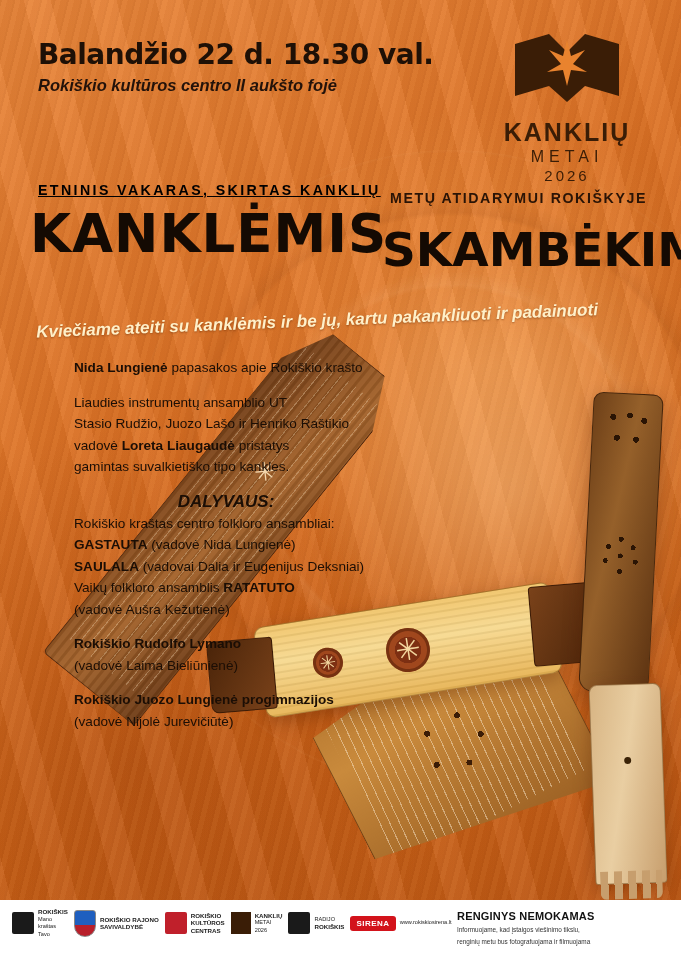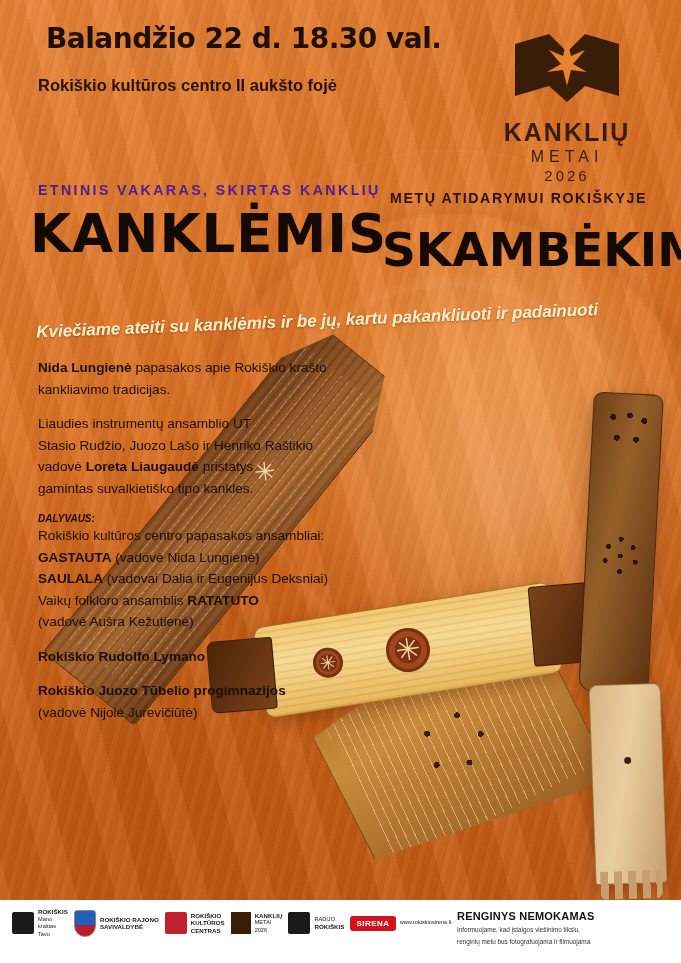--- a/index.html
+++ b/index.html
@@ -208,33 +208,32 @@
 
   
   .logo { position: absolute; right: 34px; top: 22px; width: 160px; text-align: center; }
   .logo-mark { width: 112px; height: 90px; margin: 0 auto 6px; position: relative; }
   .logo-t1 { font-size: 25px; letter-spacing: 2px; font-weight: 700; color: #3a1d06; }
   .logo-t2 { font-size: 16px; letter-spacing: 5px; color: #3a1d06; margin-top: 1px; }
   .logo-t3 { font-size: 15px; letter-spacing: 3px; color: #3a1d06; margin-top: 1px; }
 
   
   .date {
-    position: absolute; left: 38px; top: 22px;
+    position: absolute; left: 38px; top: 38px;
     font-size: 28px; font-weight: 700; color: #1e1006;
     font-family: "DejaVu Sans", sans-serif;
     letter-spacing: -0.5px;
-    margin-left: 8px;
   }
   .place {
     position: absolute; left: 38px; top: 76px;
-    font-size: 16.5px; color: #23120a; font-weight: 600;
+    font-size: 16.5px; font-style: italic; color: #23120a; font-weight: 600;
   }
   .kicker1 {
     position: absolute; left: 38px; top: 182px;
-    font-size: 14.2px; letter-spacing: 2.4px; font-weight: 700; color: #4c1d95;
+    font-size: 14.2px; letter-spacing: 2.4px; font-weight: 700; color: #000000; text-decoration: underline;
   }
   .kicker2 {
     position: absolute; left: 390px; top: 190px;
     font-size: 14.2px; letter-spacing: 1.6px; font-weight: 700; color: #2a1406;
   }
   .big1 {
     position: absolute; left: 30px; top: 203px;
     font-size: 53px; font-weight: 800; color: #140a03; letter-spacing: 1px;
     font-family: "DejaVu Sans", sans-serif;
   }
@@ -248,22 +247,22 @@
     font-size: 17px; font-style: italic; font-weight: 700; color: #fff0c9;
     transform: rotate(-2.3deg);
     text-shadow: 0 1px 2px rgba(90,35,5,.45);
   }
 
   
   .body { position: absolute; left: 38px; top: 358px; width: 340px; color: #1b0e05; }
   .body p { font-size: 13.6px; line-height: 20.5px; margin-bottom: 1px; }
   .body .b { font-weight: 700; }
   .body .i { }
-  .blk { margin-bottom: 14px; }
-  .hdr { font-weight: 700; font-style: italic; font-size: 10px; margin-bottom: 2px; }
+  .blk { margin-bottom: 14px; margin-left: 36px; }
+  .hdr { font-weight: 700; font-style: italic; font-size: 17px; margin-bottom: 2px; text-align: center; }
 
   
   .footer {
     position: absolute; left: 0; bottom: 0; width: 681px; height: 63px;
     background: #ffffff;
   }
   .partners { position: absolute; left: 12px; top: 8px; display: flex; align-items: center; gap: 6px; }
   .p-item { display: flex; align-items: center; gap: 4px; }
   .p-txt { font-size: 6.2px; line-height: 7.6px; color: #222; font-weight: 700; }
   .p-txt .sm { font-weight: 400; font-size: 5.6px; }
@@ -337,45 +336,45 @@
 
   <div class="kicker1">ETNINIS VAKARAS, SKIRTAS KANKLIŲ</div>
   <div class="kicker2">METŲ ATIDARYMUI ROKIŠKYJE</div>
   <div class="big1">KANKLĖMIS</div>
   <div class="big2">SKAMBĖKIM</div>
   <div class="invite">Kviečiame ateiti su kanklėmis ir be jų, kartu pakankliuoti ir padainuoti</div>
 
   <div class="body">
     <div class="blk">
       <p><span class="b">Nida Lungienė</span><span> papasakos apie Rokiškio krašto</span></p>
-      <p>kankliavimo tradicijas.</p>
     </div>
 
     <div class="blk">
       <p>Liaudies instrumentų ansamblio UT</p>
       <p>Stasio Rudžio, Juozo Lašo ir Henriko Raštikio</p>
       <p><span>vadovė </span><span class="b">Loreta Liaugaudė</span><span> pristatys</span></p>
       <p>gamintas suvalkietiško tipo kankles.</p>
     </div>
 
     <div class="blk">
       <div class="hdr">DALYVAUS:</div>
-      <p>Rokiškio kultūros centro papasakos ansambliai:</p>
+      <p>Rokiškio kraštas centro folkloro ansambliai:</p>
       <p><span class="b">GASTAUTA</span><span class="i"> (vadovė Nida Lungienė)</span></p>
       <p><span class="b">SAULALA</span><span class="i"> (vadovai Dalia ir Eugenijus Deksniai)</span></p>
       <p><span>Vaikų folkloro ansamblis </span><span class="b">RATATUTO</span></p>
       <p class="i">(vadovė Aušra Kežutienė)</p>
     </div>
 
     <div class="blk">
       <p class="b">Rokiškio Rudolfo Lymano</p>
+      <p class="i">(vadovė Laima Bieliūnienė)</p>
     </div>
 
     <div class="blk">
-      <p class="b">Rokiškio Juozo Tūbelio progimnazijos</p>
+      <p class="b">Rokiškio Juozo Lungienė progimnazijos</p>
       <p class="i">(vadovė Nijolė Jurevičiūtė)</p>
     </div>
   </div>
 
   <div class="footer">
     <div class="partners">
 
       <div class="p-item">
         <div class="mark-blk"></div>
         <div class="p-txt">

